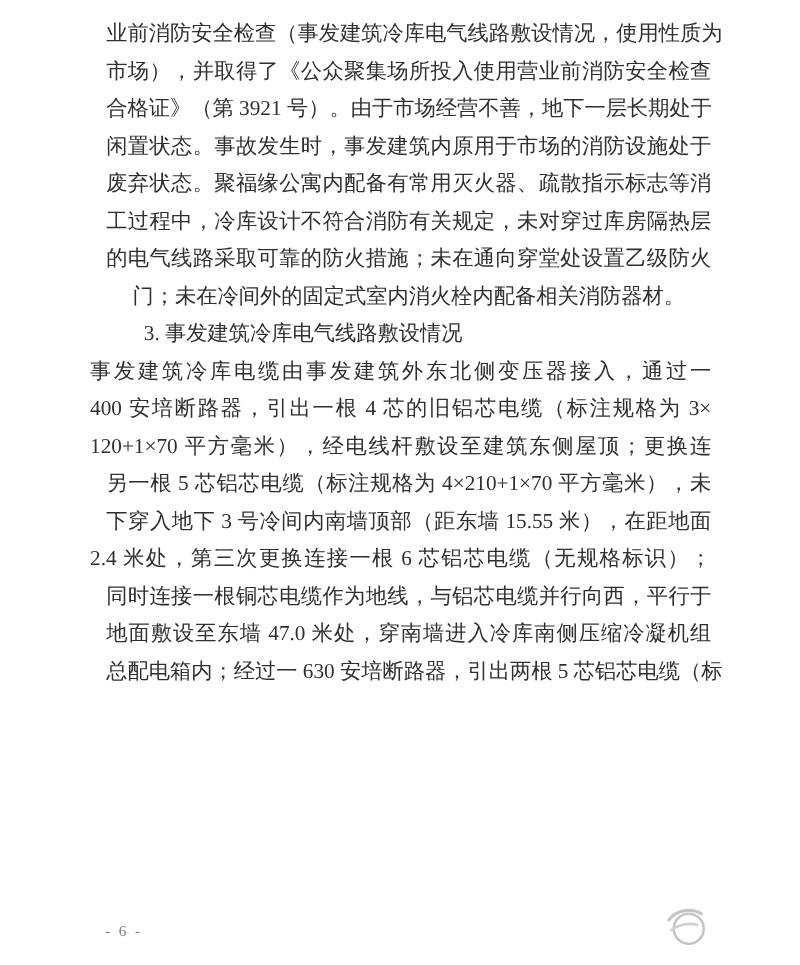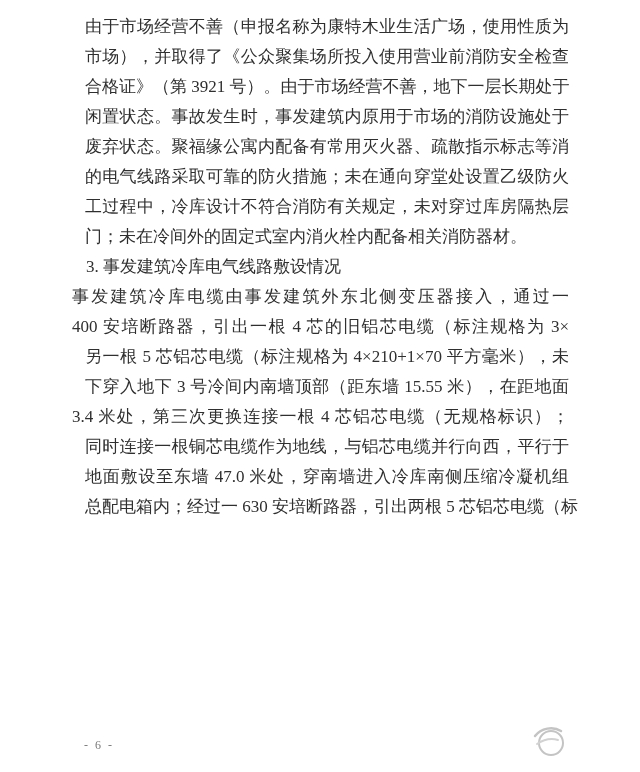--- a/index.html
+++ b/index.html
@@ -26,23 +26,23 @@
   .line {
     height: 30px;
     line-height: 30px;
     letter-spacing: 0;
     white-space: nowrap;
   }
   .line.full {
     text-align: justify;
     text-align-last: justify;
   }
-  .line.body { margin-left: 13px; }
+  .line.body { margin-left: 13px; text-align: center; }
   .line.num  { margin-left: 0; }
-  .line.head { margin-left: 14px; }
+  .line.head { margin-left: 43px; }
   .line.para { }
   .pageno {
     position: absolute;
     left: 84px;
     top: 738px;
     font-size: 12px;
     letter-spacing: 2px;
     color: #7a7a7a;
   }
   .watermark {
@@ -65,34 +65,35 @@
     height: 38px;
     flex: 0 0 auto;
   }
 </style>
 </head>
 <body>
 
 <div class="page">
 
   <div class="textblock" id="textblock">
-      <div class="line body full">由于市场经营不善（申报名称为康特木业生活广场，使用性质为</div>
+      <div class="line body full">业前消防安全检查（事发建筑冷库电气线路敷设情况，使用性质为</div>
       <div class="line body full">市场），并取得了《公众聚集场所投入使用营业前消防安全检查</div>
       <div class="line body full">合格证》（第 3921 号）。由于市场经营不善，地下一层长期处于</div>
       <div class="line body full">闲置状态。事故发生时，事发建筑内原用于市场的消防设施处于</div>
       <div class="line body full">废弃状态。聚福缘公寓内配备有常用灭火器、疏散指示标志等消</div>
+      <div class="line body full">工过程中，冷库设计不符合消防有关规定，未对穿过库房隔热层</div>
       <div class="line body full">的电气线路采取可靠的防火措施；未在通向穿堂处设置乙级防火</div>
-      <div class="line body full">工过程中，冷库设计不符合消防有关规定，未对穿过库房隔热层</div>
       <div class="line body">门；未在冷间外的固定式室内消火栓内配备相关消防器材。</div>
       <div class="line head">3. 事发建筑冷库电气线路敷设情况</div>
       <div class="line para full">事发建筑冷库电缆由事发建筑外东北侧变压器接入，通过一</div>
       <div class="line num full">400 安培断路器，引出一根 4 芯的旧铝芯电缆（标注规格为 3×</div>
+      <div class="line num full">120+1×70 平方毫米），经电线杆敷设至建筑东侧屋顶；更换连</div>
       <div class="line body full">另一根 5 芯铝芯电缆（标注规格为 4×210+1×70 平方毫米），未</div>
       <div class="line body full">下穿入地下 3 号冷间内南墙顶部（距东墙 15.55 米），在距地面</div>
-      <div class="line num full">3.4 米处，第三次更换连接一根 4 芯铝芯电缆（无规格标识）；</div>
+      <div class="line num full">2.4 米处，第三次更换连接一根 6 芯铝芯电缆（无规格标识）；</div>
       <div class="line body full">同时连接一根铜芯电缆作为地线，与铝芯电缆并行向西，平行于</div>
       <div class="line body full">地面敷设至东墙 47.0 米处，穿南墙进入冷库南侧压缩冷凝机组</div>
       <div class="line body full">总配电箱内；经过一 630 安培断路器，引出两根 5 芯铝芯电缆（标</div>
     </div>
 
   <div class="pageno">- 6 -</div>
 
   <div class="watermark">
     <span>
       <svg class="wm-icon" viewBox="0 0 38 38" xmlns="http://www.w3.org/2000/svg">

